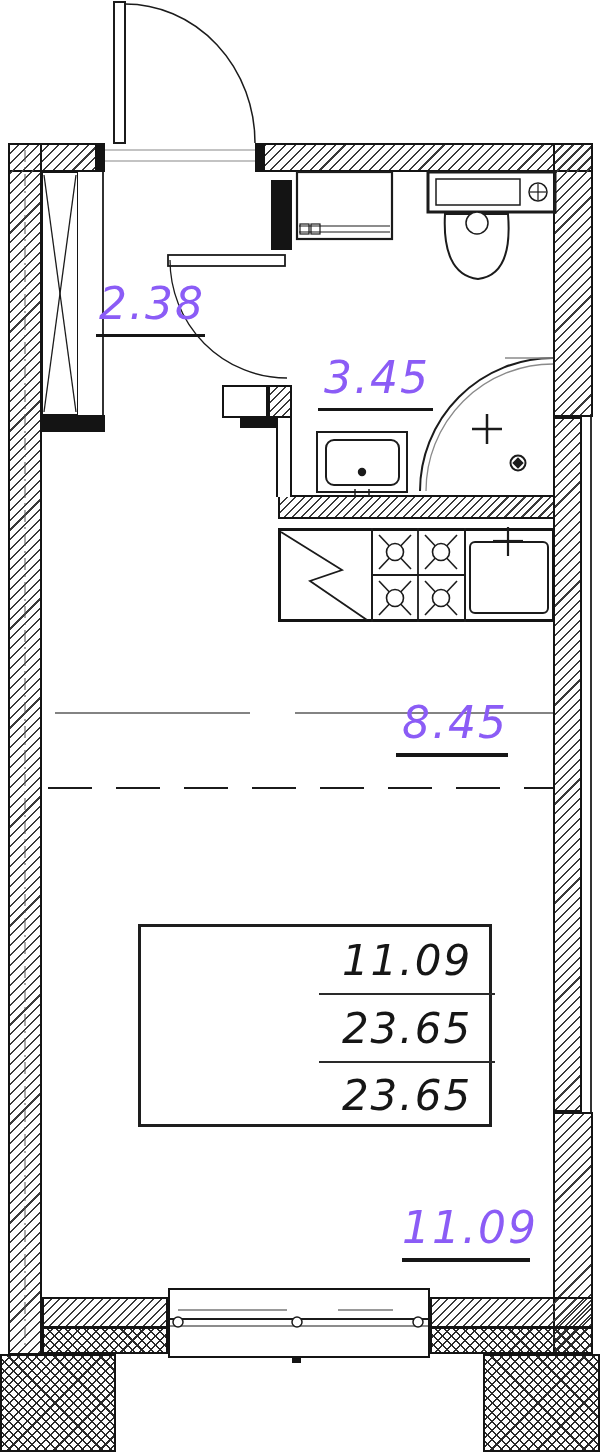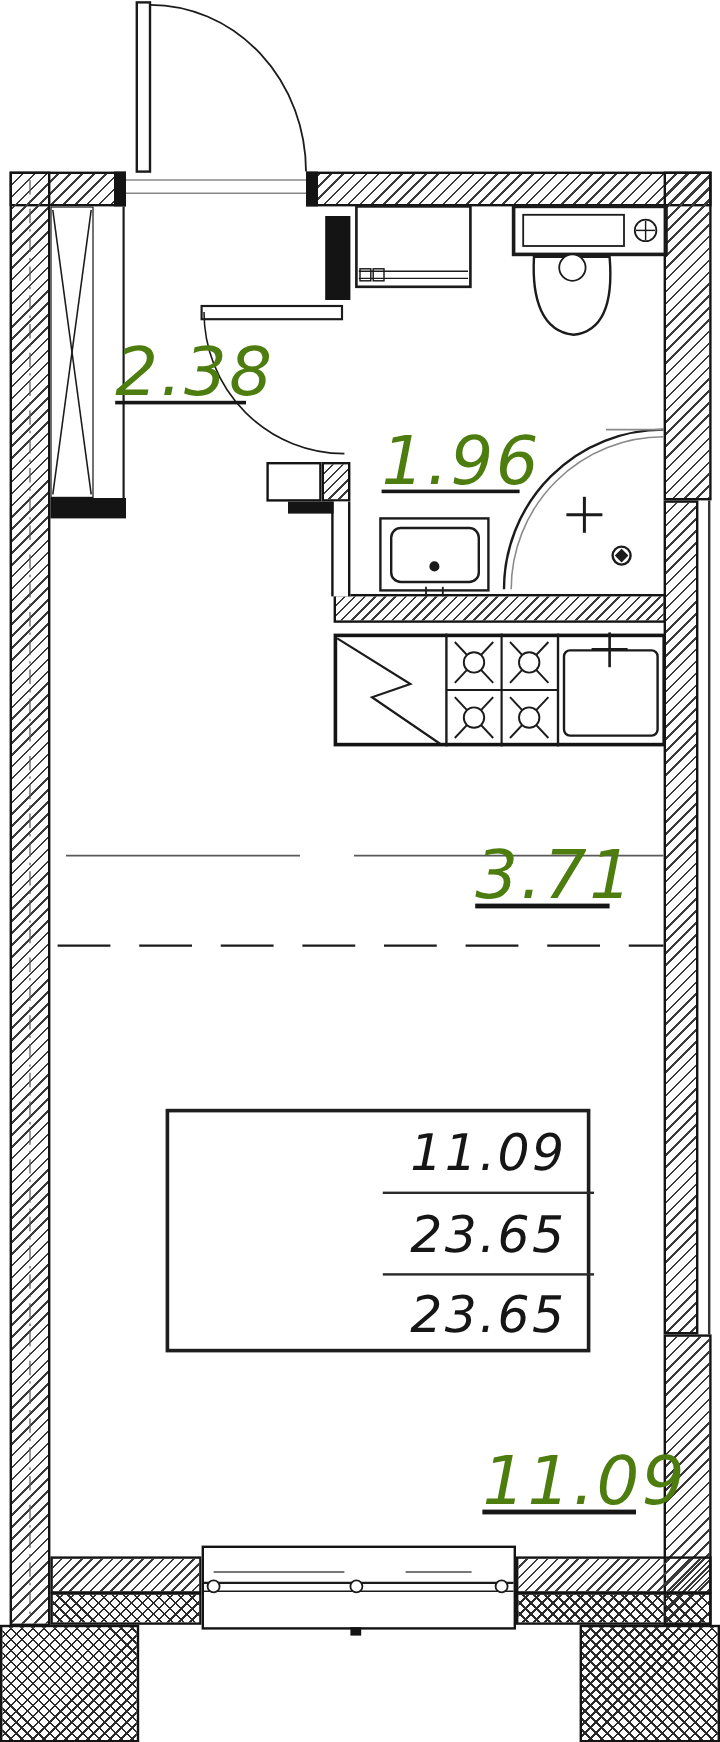--- a/index.html
+++ b/index.html
@@ -9,22 +9,22 @@
   .hatch{background-image:repeating-linear-gradient(135deg,rgba(0,0,0,0) 0 5.5px,#3a3a3a 5.5px 7px);
          border:2px solid #141414}
   .hatch-thin{background-image:repeating-linear-gradient(135deg,rgba(0,0,0,0) 0 4.5px,#3a3a3a 4.5px 6px);
          border:2px solid #141414}
   .crosshatch{background-image:
         repeating-linear-gradient(45deg,rgba(0,0,0,0) 0 5px,#2a2a2a 5px 6.5px),
         repeating-linear-gradient(135deg,rgba(0,0,0,0) 0 5px,#2a2a2a 5px 6.5px);
         border:2px solid #141414}
   .blackfill{background:#141414}
   .whitebox{background:#fff;border:2px solid #141414}
-  .lbl{font-style:italic;font-size:56px;line-height:1.1;letter-spacing:2px;
-       color:#4d7c0f;text-align:center;white-space:nowrap}
+  .lbl{font-style:italic;font-size:44px;line-height:1.1;letter-spacing:2px;
+       color:#8b5cf6;text-align:center;white-space:nowrap}
   .rule{background:#161616}
   svg{position:absolute;left:0;top:0}
   .sumtable{border:3px solid #1e1e1e;background:#fff}
   .tcell{position:absolute;box-sizing:border-box;display:flex;align-items:center;justify-content:center;
          font-style:italic;color:#161616}
   .tnum{font-size:42px;letter-spacing:2px}
   .ttype{font-size:50px;letter-spacing:2px}
   .rowline{position:absolute;background:#2a2a2a;height:2px}
 </style>
 </head>
@@ -150,24 +150,24 @@
         <circle cx="178" cy="1322" r="5" fill="#fff" stroke-width="1.5"></circle>
         <circle cx="297" cy="1322" r="5" fill="#fff" stroke-width="1.5"></circle>
         <circle cx="418" cy="1322" r="5" fill="#fff" stroke-width="1.5"></circle>
       </g>
     </g>
   </svg>
 
   <div class="abs lbl" style="left:96px;top:280px;width:112px">2.38</div>
   <div class="abs rule" style="left:96px;top:334px;width:109px;height:3px"></div>
 
-  <div class="abs lbl" style="left:318px;top:354px;width:118px">1.96</div>
+  <div class="abs lbl" style="left:318px;top:354px;width:118px">3.45</div>
   <div class="abs rule" style="left:318px;top:408px;width:115px;height:3px"></div>
 
-  <div class="abs lbl" style="left:396px;top:699px;width:118px">3.71</div>
+  <div class="abs lbl" style="left:396px;top:699px;width:118px">8.45</div>
   <div class="abs rule" style="left:396px;top:753px;width:112px;height:4px"></div>
 
   <div class="abs lbl" style="left:402px;top:1204px;width:132px">11.09</div>
   <div class="abs rule" style="left:402px;top:1258px;width:128px;height:4px"></div>
 
   <div class="abs sumtable" style="left:138px;top:924px;width:354px;height:203px">
     <div class="tcell tnum" style="left:178px;top:0;width:176px;height:67px">11.09</div>
     <div class="rowline" style="left:178px;top:66px;width:176px"></div>
     <div class="tcell tnum" style="left:178px;top:68px;width:176px;height:66px">23.65</div>
     <div class="rowline" style="left:178px;top:134px;width:176px"></div>

